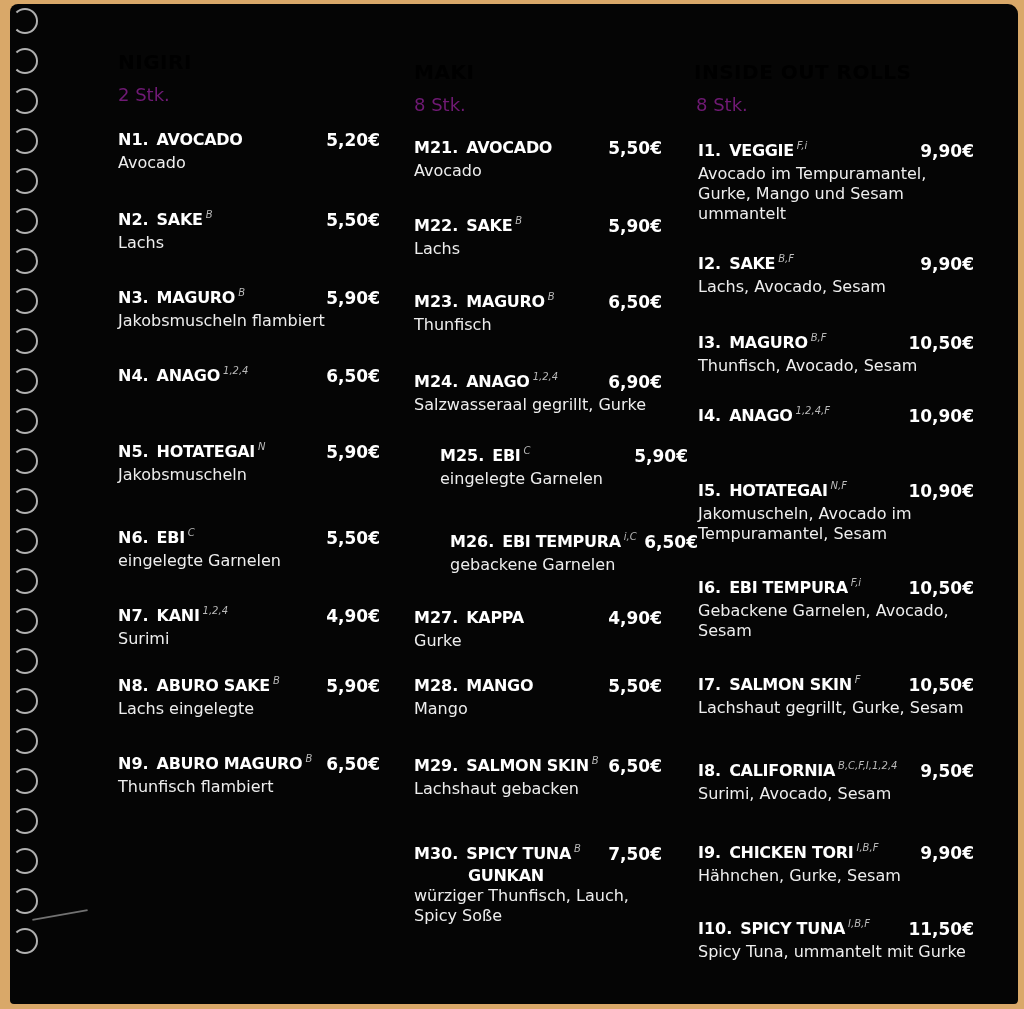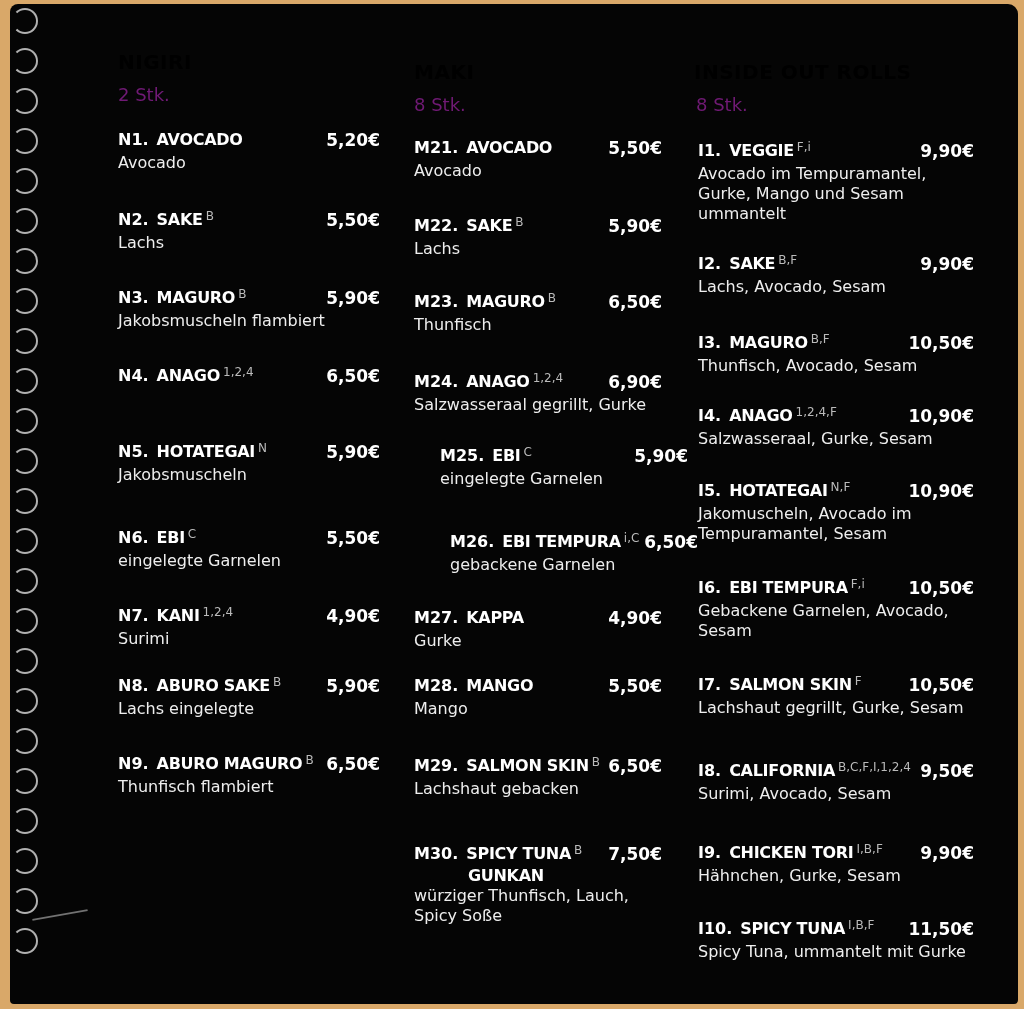--- a/index.html
+++ b/index.html
@@ -24,21 +24,21 @@
     color:#000000; white-space:nowrap;
   }
   .cat-sub { position:absolute; font-size:18px; color:#701a75; white-space:nowrap; }
   .item { position:absolute; }
   .item-head { position:relative; height:22px; }
   .item-code, .item-name {
     font-weight:bold; font-size:16px; color:#fff; white-space:nowrap;
   }
   .item-code { display:inline-block; margin-right:8px; }
   .item-name { display:inline; letter-spacing:-.3px; }
-  .allergens { font-size:12px; color:#bbb; vertical-align:top; margin-left:3px; position:relative; top:-1px; }
+  .allergens { font-size:10px; font-style:italic; color:#bbb; vertical-align:top; margin-left:3px; position:relative; top:-1px; }
   .price {
     position:absolute; right:0; top:0; font-weight:bold; font-size:17px;
     color:#fff; white-space:nowrap;
   }
   .desc { font-size:16px; color:#eee; line-height:20px; margin-top:1px; }
   .name-line2 { font-weight:bold; font-size:16px; color:#fff; padding-left:54px; letter-spacing:-.3px; }
   .scratch { position:absolute; height:2px; background:#bbb; opacity:.6; }
 </style>
 </head>
 <body>
@@ -171,21 +171,20 @@
     <div class="item" style="left: 698px; top: 254px; width: 276px;">
       <div class="item-head"><span class="item-code">I2.</span><span class="item-name">SAKE</span><span class="allergens">B,F</span><span class="price">9,90€</span></div>
       <div class="desc">Lachs, Avocado, Sesam</div>
     </div>
     <div class="item" style="left: 698px; top: 333px; width: 276px;">
       <div class="item-head"><span class="item-code">I3.</span><span class="item-name">MAGURO</span><span class="allergens">B,F</span><span class="price">10,50€</span></div>
       <div class="desc">Thunfisch, Avocado, Sesam</div>
     </div>
     <div class="item" style="left: 698px; top: 406px; width: 276px;">
       <div class="item-head"><span class="item-code">I4.</span><span class="item-name">ANAGO</span><span class="allergens">1,2,4,F</span><span class="price">10,90€</span></div>
-      <div class="desc">Salzwasseraal, Gurke, Sesam</div>
     </div>
     <div class="item" style="left: 698px; top: 481px; width: 276px;">
       <div class="item-head"><span class="item-code">I5.</span><span class="item-name">HOTATEGAI</span><span class="allergens">N,F</span><span class="price">10,90€</span></div>
       <div class="desc">Jakomuscheln, Avocado im Tempuramantel, Sesam</div>
     </div>
     <div class="item" style="left: 698px; top: 578px; width: 276px;">
       <div class="item-head"><span class="item-code">I6.</span><span class="item-name">EBI TEMPURA</span><span class="allergens">F,i</span><span class="price">10,50€</span></div>
       <div class="desc">Gebackene Garnelen, Avocado, Sesam</div>
     </div>
     <div class="item" style="left: 698px; top: 675px; width: 276px;">

